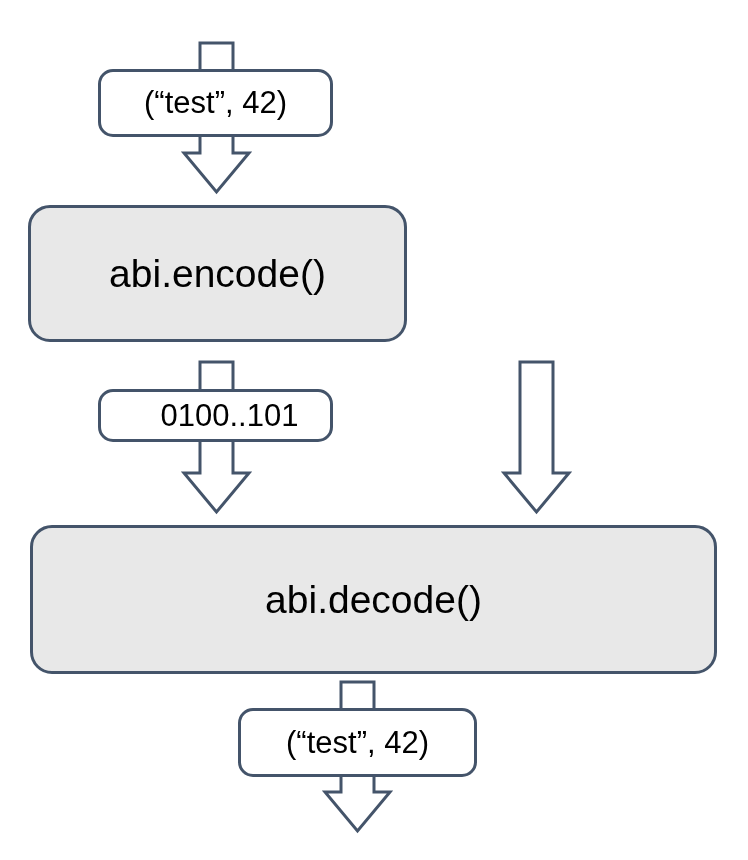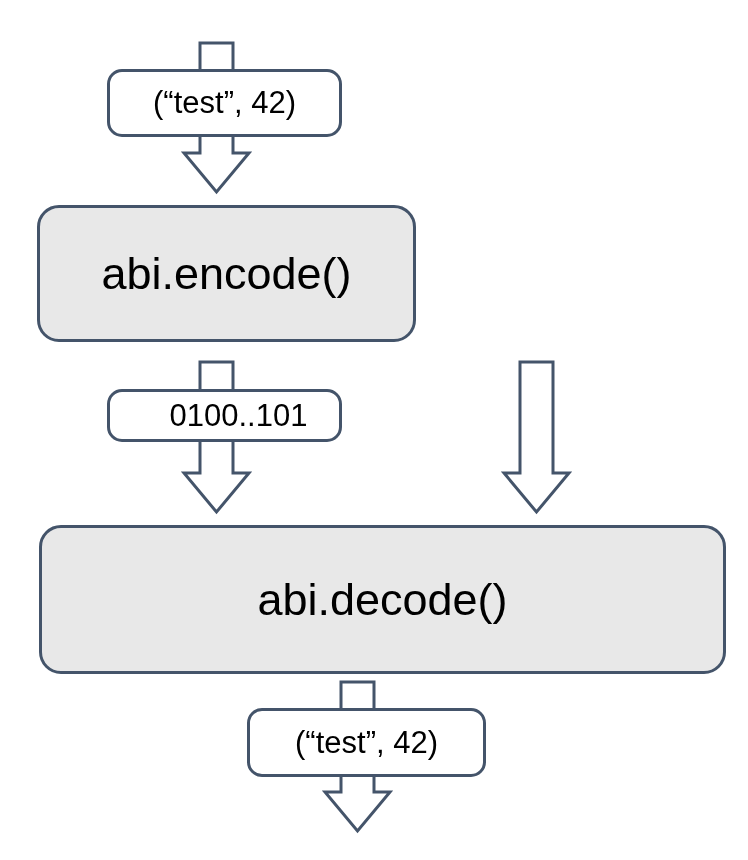--- a/index.html
+++ b/index.html
@@ -35,33 +35,32 @@
   }
   .node {
     position: absolute;
     z-index: 2;
     display: flex;
     align-items: center;
     justify-content: center;
     color: var(--text);
     text-align: center;
     white-space: nowrap;
-    margin-left: 9px;
   }
   .data-node {
     background: var(--data-fill);
     border: 3px solid var(--stroke);
     border-radius: 15px;
     font-size: 31px;
   }
   .process-node {
     background: var(--process-fill);
     border: 3px solid var(--stroke);
     border-radius: 22px;
-    font-size: 45px;
+    font-size: 39px;
   }
 </style>
 </head>
 <body>
 
 <div class="canvas">
 
   <svg class="arrow-layer" viewBox="0 0 748 860" xmlns="http://www.w3.org/2000/svg">
     <polygon class="arrow" points="200,43 233,43 233,153 249,153 216.5,192 184,153 200,153"></polygon>
     <polygon class="arrow" points="200,362 233,362 233,473 249,473 216.5,512 184,473 200,473"></polygon>

